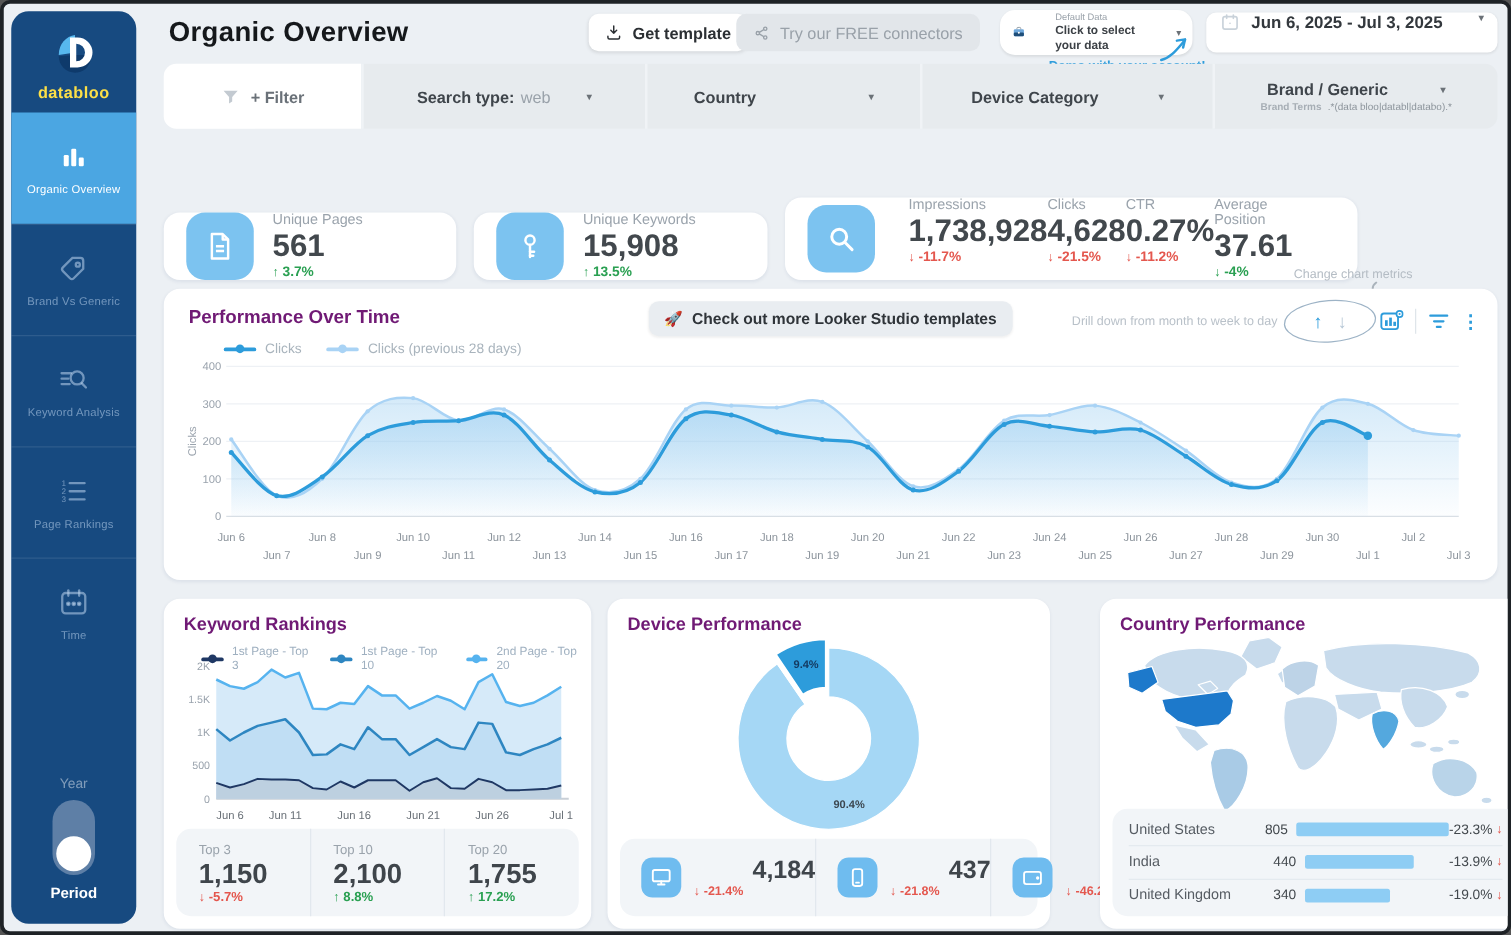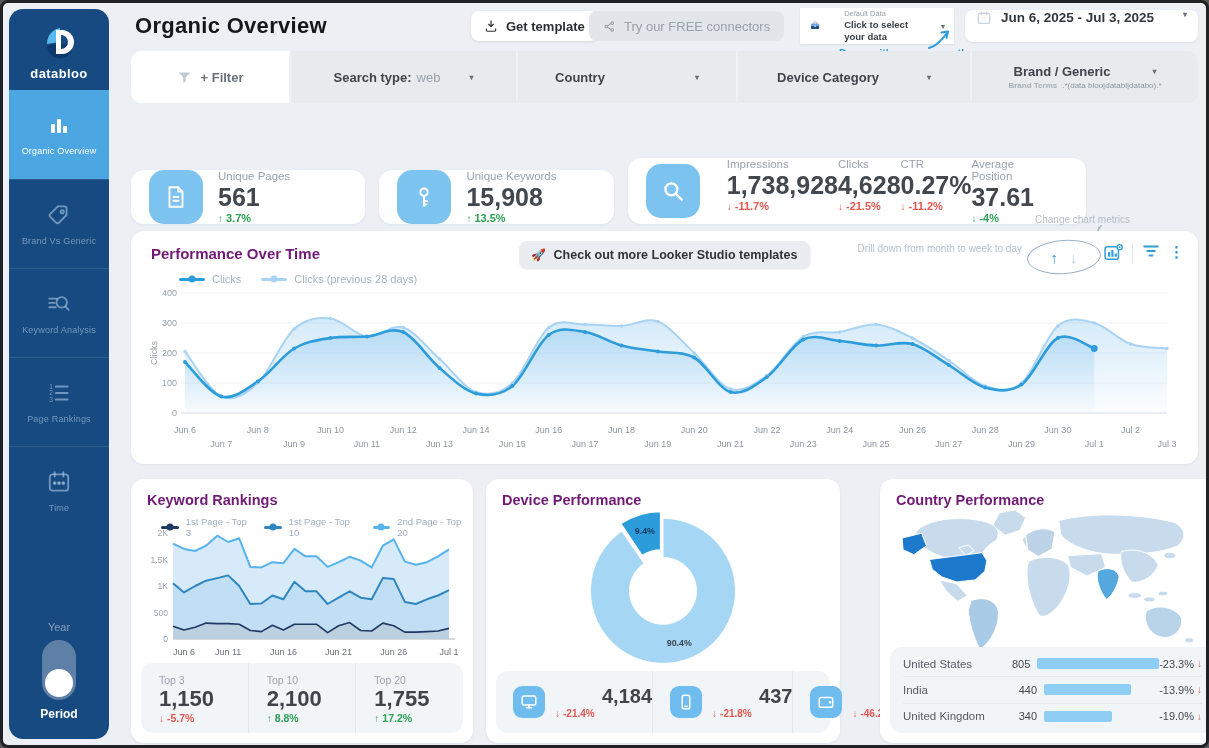--- a/index.html
+++ b/index.html
@@ -3,40 +3,40 @@
 <meta charset="utf-8">
 <style>
   html,body{margin:0;padding:0;background:#555;}
   #app{position:relative;width:1209px;height:748px;box-sizing:border-box;background:#ecf0f4;
        border:3px solid #1e2226;border-radius:8px;overflow:hidden;
        font-family:"Liberation Sans",sans-serif;-webkit-font-smoothing:antialiased;}
   
   .sidebar{position:absolute;left:6px;top:6px;width:100px;height:730px;background:#174A80;
            border-radius:14px;display:flex;flex-direction:column;align-items:center;overflow:hidden;}
   .logo-block{padding:13px 0 9px;display:flex;flex-direction:column;align-items:center;gap:4px;}
-  .logo-name{color:#ffffff;font-size:13px;font-weight:800;letter-spacing:.4px;}
+  .logo-name{color:#fde047;font-size:13px;font-weight:800;letter-spacing:.4px;}
   .nav{width:100%;display:flex;flex-direction:column;}
   .nav-item{width:100%;height:88px;display:flex;flex-direction:column;align-items:center;justify-content:center;
             gap:8px;color:rgba(190,214,238,.55);border-top:1px solid rgba(255,255,255,.10);cursor:pointer;}
   .nav-item .lbl{font-size:9px;letter-spacing:.2px;text-align:center;line-height:1.2;}
   .nav-item.active{background:#4BA6E2;color:#fff;border-top-color:transparent;}
   .toggle-block{margin-top:auto;padding-bottom:18px;display:flex;flex-direction:column;align-items:center;gap:7px;}
   .toggle-top{font-size:11px;color:rgba(255,255,255,.45);}
   .vswitch{width:34px;height:60px;border-radius:17px;background:#5E7FA6;display:flex;flex-direction:column;
            justify-content:flex-end;align-items:center;padding:3px;box-sizing:border-box;cursor:pointer;}
   .knob{width:28px;height:28px;border-radius:50%;background:#fff;}
   .toggle-bottom{font-size:12px;font-weight:800;color:#fff;}
   
   .page-title{position:absolute;left:132px;top:10px;font-size:22px;font-weight:800;color:#15181b;letter-spacing:.3px;}
   .btn-template{position:absolute;left:468px;top:8px;height:30px;display:inline-flex;align-items:center;gap:8px;
                 background:#fff;border-radius:8px;padding:0 13px;font-size:13px;font-weight:700;color:#2b2f33;
                 box-shadow:0 1px 3px rgba(0,0,0,.10);cursor:pointer;}
   .btn-connectors{position:absolute;left:586px;top:8px;height:30px;display:inline-flex;align-items:center;gap:8px;
                   background:#e2e6ea;border-radius:8px;padding:0 14px;font-size:13px;color:#99a1a9;cursor:pointer;}
-  .data-selector{position:absolute;left:797px;top:5px;width:154px;height:36px;background:#fff;border-radius:0;
+  .data-selector{position:absolute;left:797px;top:5px;width:154px;height:36px;background:#fff;border-radius:12px;
                  display:flex;align-items:center;gap:23px;padding:0 9px;box-sizing:border-box;
                  box-shadow:0 1px 2px rgba(0,0,0,.08);cursor:pointer;}
   .ds-lines{display:flex;flex-direction:column;line-height:1.25;}
   .ds-l1{font-size:7.5px;color:#9aa2aa;}
   .ds-l2{font-size:9.5px;color:#3c4146;font-weight:700;}
   .caret{font-size:8px;color:#6b7177;}
   .ds-caret{margin-left:auto;}
   .demo-note{position:absolute;left:836px;top:44px;font-size:10.5px;font-weight:700;color:#2D9CDB;}
   .demo-arrow{position:absolute;left:924px;top:25px;}
   .date-box{position:absolute;left:962px;top:7px;width:233px;height:32px;background:#fff;border-radius:8px;
@@ -67,21 +67,21 @@
   .pos{color:#2aa052;} .neg{color:#e4574e;}
   .kpi3-metrics{display:flex;flex:1;justify-content:space-between;padding-right:34px;margin-left:12px;}
   
   .perf-card{position:absolute;left:128px;top:228px;width:1067px;height:233px;}
   .card-title{font-size:15px;color:#701a75;font-weight:700;}
   .perf-title{position:absolute;left:20px;top:14px;}
   .pill-btn{position:absolute;left:50%;transform:translateX(-50%);top:10px;height:28px;background:#e9edf1;
             border-radius:8px;display:flex;align-items:center;gap:7px;padding:0 13px;font-size:12.5px;
             font-weight:700;color:#2f3439;box-shadow:0 1px 2px rgba(0,0,0,.06);cursor:pointer;white-space:nowrap;}
   .rocket{font-size:12px;}
-  .perf-controls{position:absolute;right:14px;top:12px;display:flex;gap:9px;}
+  .perf-controls{position:absolute;right:14px;top:12px;display:flex;align-items:center;gap:9px;}
   .drill-note{font-size:10px;color:#b9c1c9;margin-right:3px;}
   .arrows-wrap{position:relative;width:60px;height:28px;display:flex;align-items:center;justify-content:center;gap:12px;}
   .sketch-ellipse{position:absolute;inset:-3px -7px;border:1.5px solid #9db3c6;border-radius:50%;transform:rotate(-4deg);}
   .arrow-up{font-size:15px;font-weight:800;color:#2D9CDB;cursor:pointer;}
   .arrow-down{font-size:15px;font-weight:700;color:#b6c7d6;cursor:pointer;}
   .vdiv{width:1px;height:20px;background:#dfe5ea;}
   .kebab{font-size:15px;font-weight:800;color:#2D9CDB;cursor:pointer;letter-spacing:0;}
   .perf-legend{position:absolute;left:48px;top:42px;display:flex;gap:20px;font-size:11px;color:#a9b4bd;align-items:center;}
   .lg-item{display:flex;align-items:center;gap:7px;}
   .lg-marker{position:relative;width:26px;height:3px;border-radius:2px;}

